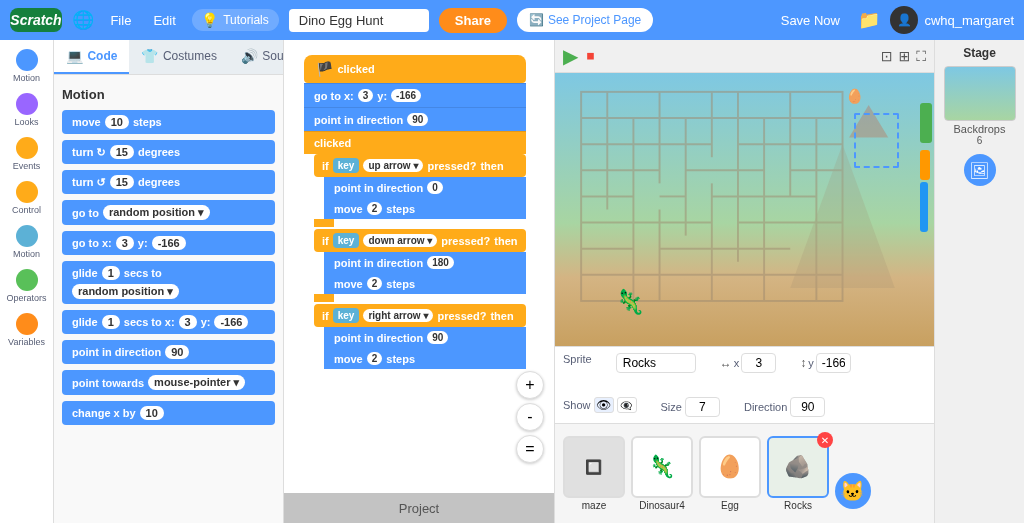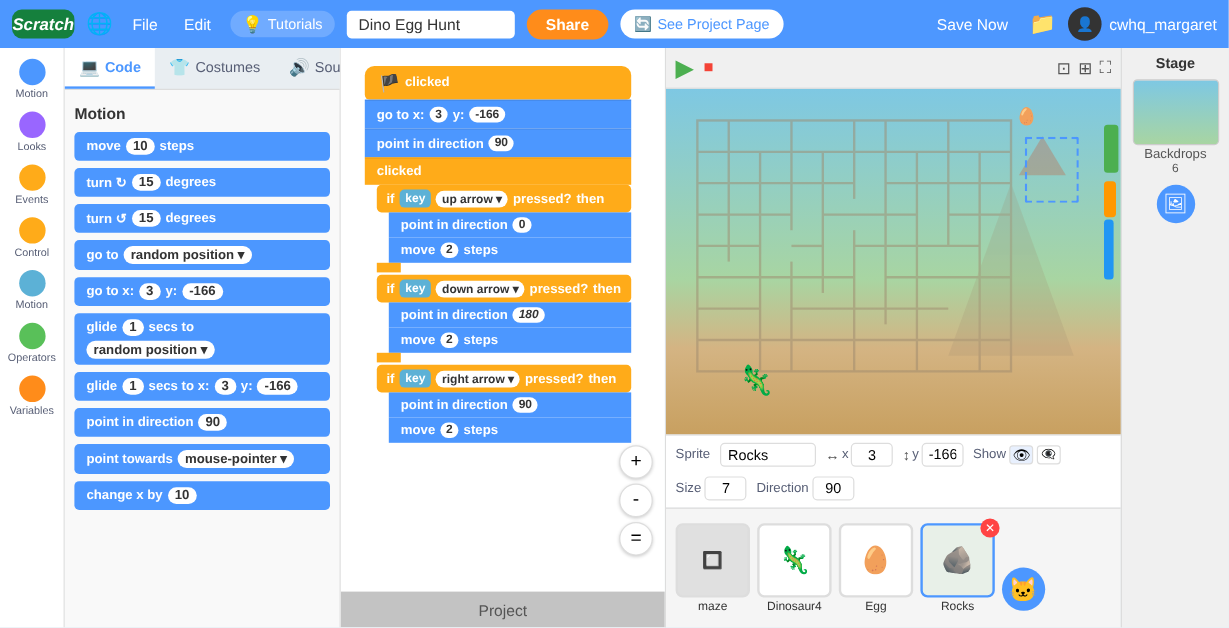--- a/index.html
+++ b/index.html
@@ -58,21 +58,21 @@
     .cloud-icon { position: absolute; top: 8px; right: 30px; }
 
     
     .stage-panel { width: 380px; border-left: 1px solid #ddd; display: flex; flex-direction: column; }
     .stage-toolbar { display: flex; align-items: center; padding: 4px 8px; background: #f0f0f0; border-bottom: 1px solid #ddd; gap: 8px; }
     .stage-play { color: #4caf50; font-size: 20px; cursor: pointer; }
     .stage-stop { color: #f44336; font-size: 16px; cursor: pointer; }
     .stage-icons { margin-left: auto; display: flex; gap: 6px; }
     .stage-icon-btn { background: none; border: none; cursor: pointer; font-size: 14px; color: #555; }
     .stage-view { flex: 1; background: #e0e0e0; overflow: hidden; position: relative; }
-    .sprite-info { display: flex; align-items: center; padding: 6px 8px; background: white; border-top: 1px solid #ddd; gap: 8px; flex-wrap: wrap; }
+    .sprite-info { display: flex; align-items: flex-start; padding: 6px 8px; background: white; border-top: 1px solid #ddd; gap: 24px; flex-wrap: wrap; }
     .sprite-label { font-size: 11px; color: #575e75; }
     .sprite-name-box { border: 1px solid #ddd; border-radius: 4px; padding: 2px 6px; font-size: 12px; width: 80px; }
     .coord-val { border: 1px solid #ddd; border-radius: 4px; padding: 2px 5px; font-size: 12px; width: 35px; text-align: center; }
     .show-icon { width: 20px; height: 16px; border: 1px solid #ddd; border-radius: 3px; cursor: pointer; display: flex; align-items: center; justify-content: center; font-size: 12px; }
     .show-icon.active { background: #e8f0fe; }
     .size-val { border: 1px solid #ddd; border-radius: 4px; padding: 2px 5px; width: 35px; text-align: center; font-size: 12px; }
     .sprite-thumb { display: flex; flex-direction: column; align-items: center; cursor: pointer; }
     .sprite-img-box { width: 62px; height: 62px; background: white; border: 2px solid #ddd; border-radius: 6px; display: flex; align-items: center; justify-content: center; font-size: 24px; position: relative; }
     .sprite-img-box.active { border-color: #4c97ff; }
     .sprite-thumb-label { font-size: 10px; color: #333; margin-top: 2px; text-align: center; }
@@ -274,21 +274,21 @@
 
         <div style="background:#ffab19;padding:4px 8px;margin-left:10px;border-radius:4px;display:flex;align-items:center;gap:4px;color:white;font-weight:bold;font-size:11px;margin-top:2px;">
           <span>if</span>
           <span style="background:#5cb1d6;color:white;border-radius:4px;padding:2px 5px;font-size:10px;">key</span>
           <span style="background:white;color:#333;border-radius:10px;padding:1px 5px;font-size:10px;">down arrow ▾</span>
           <span>pressed?</span>
           <span>then</span>
         </div>
         <div style="background:#4c97ff;padding:4px 10px;margin-left:20px;display:flex;align-items:center;gap:4px;color:white;font-weight:bold;font-size:11px;">
           <span>point in direction</span>
-          <span style="background:white;color:#333;border-radius:10px;padding:1px 5px;font-size:10px;font-style:italic;">180</span>
+          <span style="background:white;color:#333;border-radius:10px;padding:1px 5px;font-size:10px;">180</span>
         </div>
         <div style="background:#4c97ff;padding:4px 10px;margin-left:20px;display:flex;align-items:center;gap:4px;color:white;font-weight:bold;font-size:11px;">
           <span>move</span>
           <span style="background:white;color:#333;border-radius:10px;padding:1px 5px;font-size:10px;">2</span>
           <span>steps</span>
         </div>
         <div style="background:#ffab19;width:20px;height:8px;margin-left:10px;"></div>
 
         <div style="background:#ffab19;padding:4px 8px;margin-left:10px;border-radius:4px;display:flex;align-items:center;gap:4px;color:white;font-weight:bold;font-size:11px;margin-top:2px;">
           <span>if</span>

